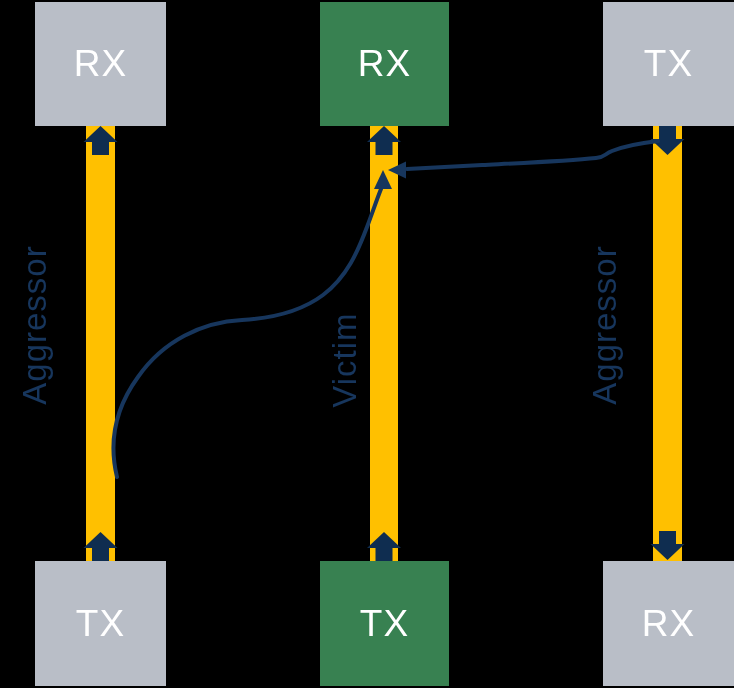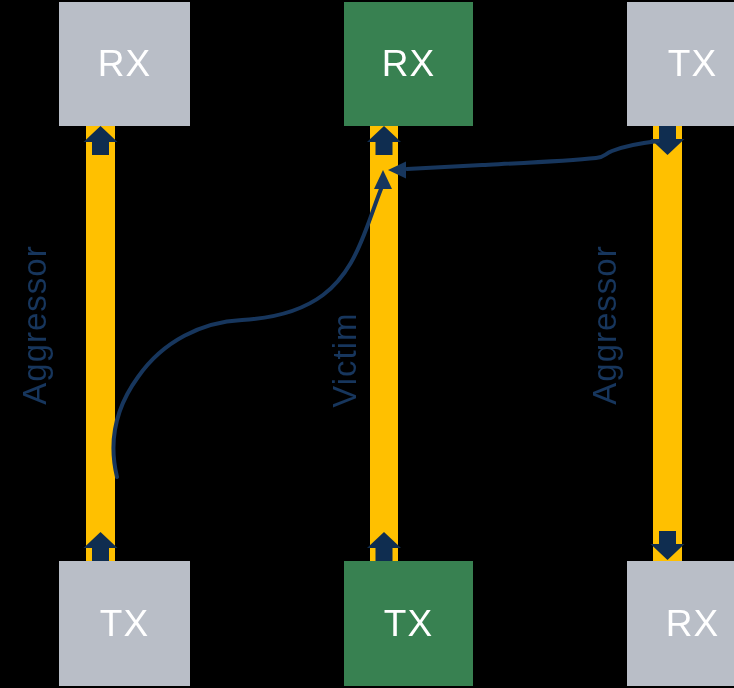--- a/index.html
+++ b/index.html
@@ -18,21 +18,20 @@
   .box {
     position: absolute;
     width: 131px;
     height: 124px;
     display: flex;
     align-items: center;
     justify-content: center;
     color: var(--box-text, #fff);
     font-size: 37px;
     letter-spacing: 1px;
-    margin-left: 24px;
   }
   .box.gray  { background: var(--box-gray, #B9BEC7); }
   .box.green { background: var(--box-green, #388151); }
   #box-tl { left: 35px;  top: 2px; }
   #box-tc { left: 320px; top: 2px;  width: 129px; }
   #box-tr { left: 603px; top: 2px; }
   #box-bl { left: 35px;  top: 561px; height: 125px; }
   #box-bc { left: 320px; top: 561px; width: 129px; height: 125px; }
   #box-br { left: 603px; top: 561px; height: 125px; }
 

